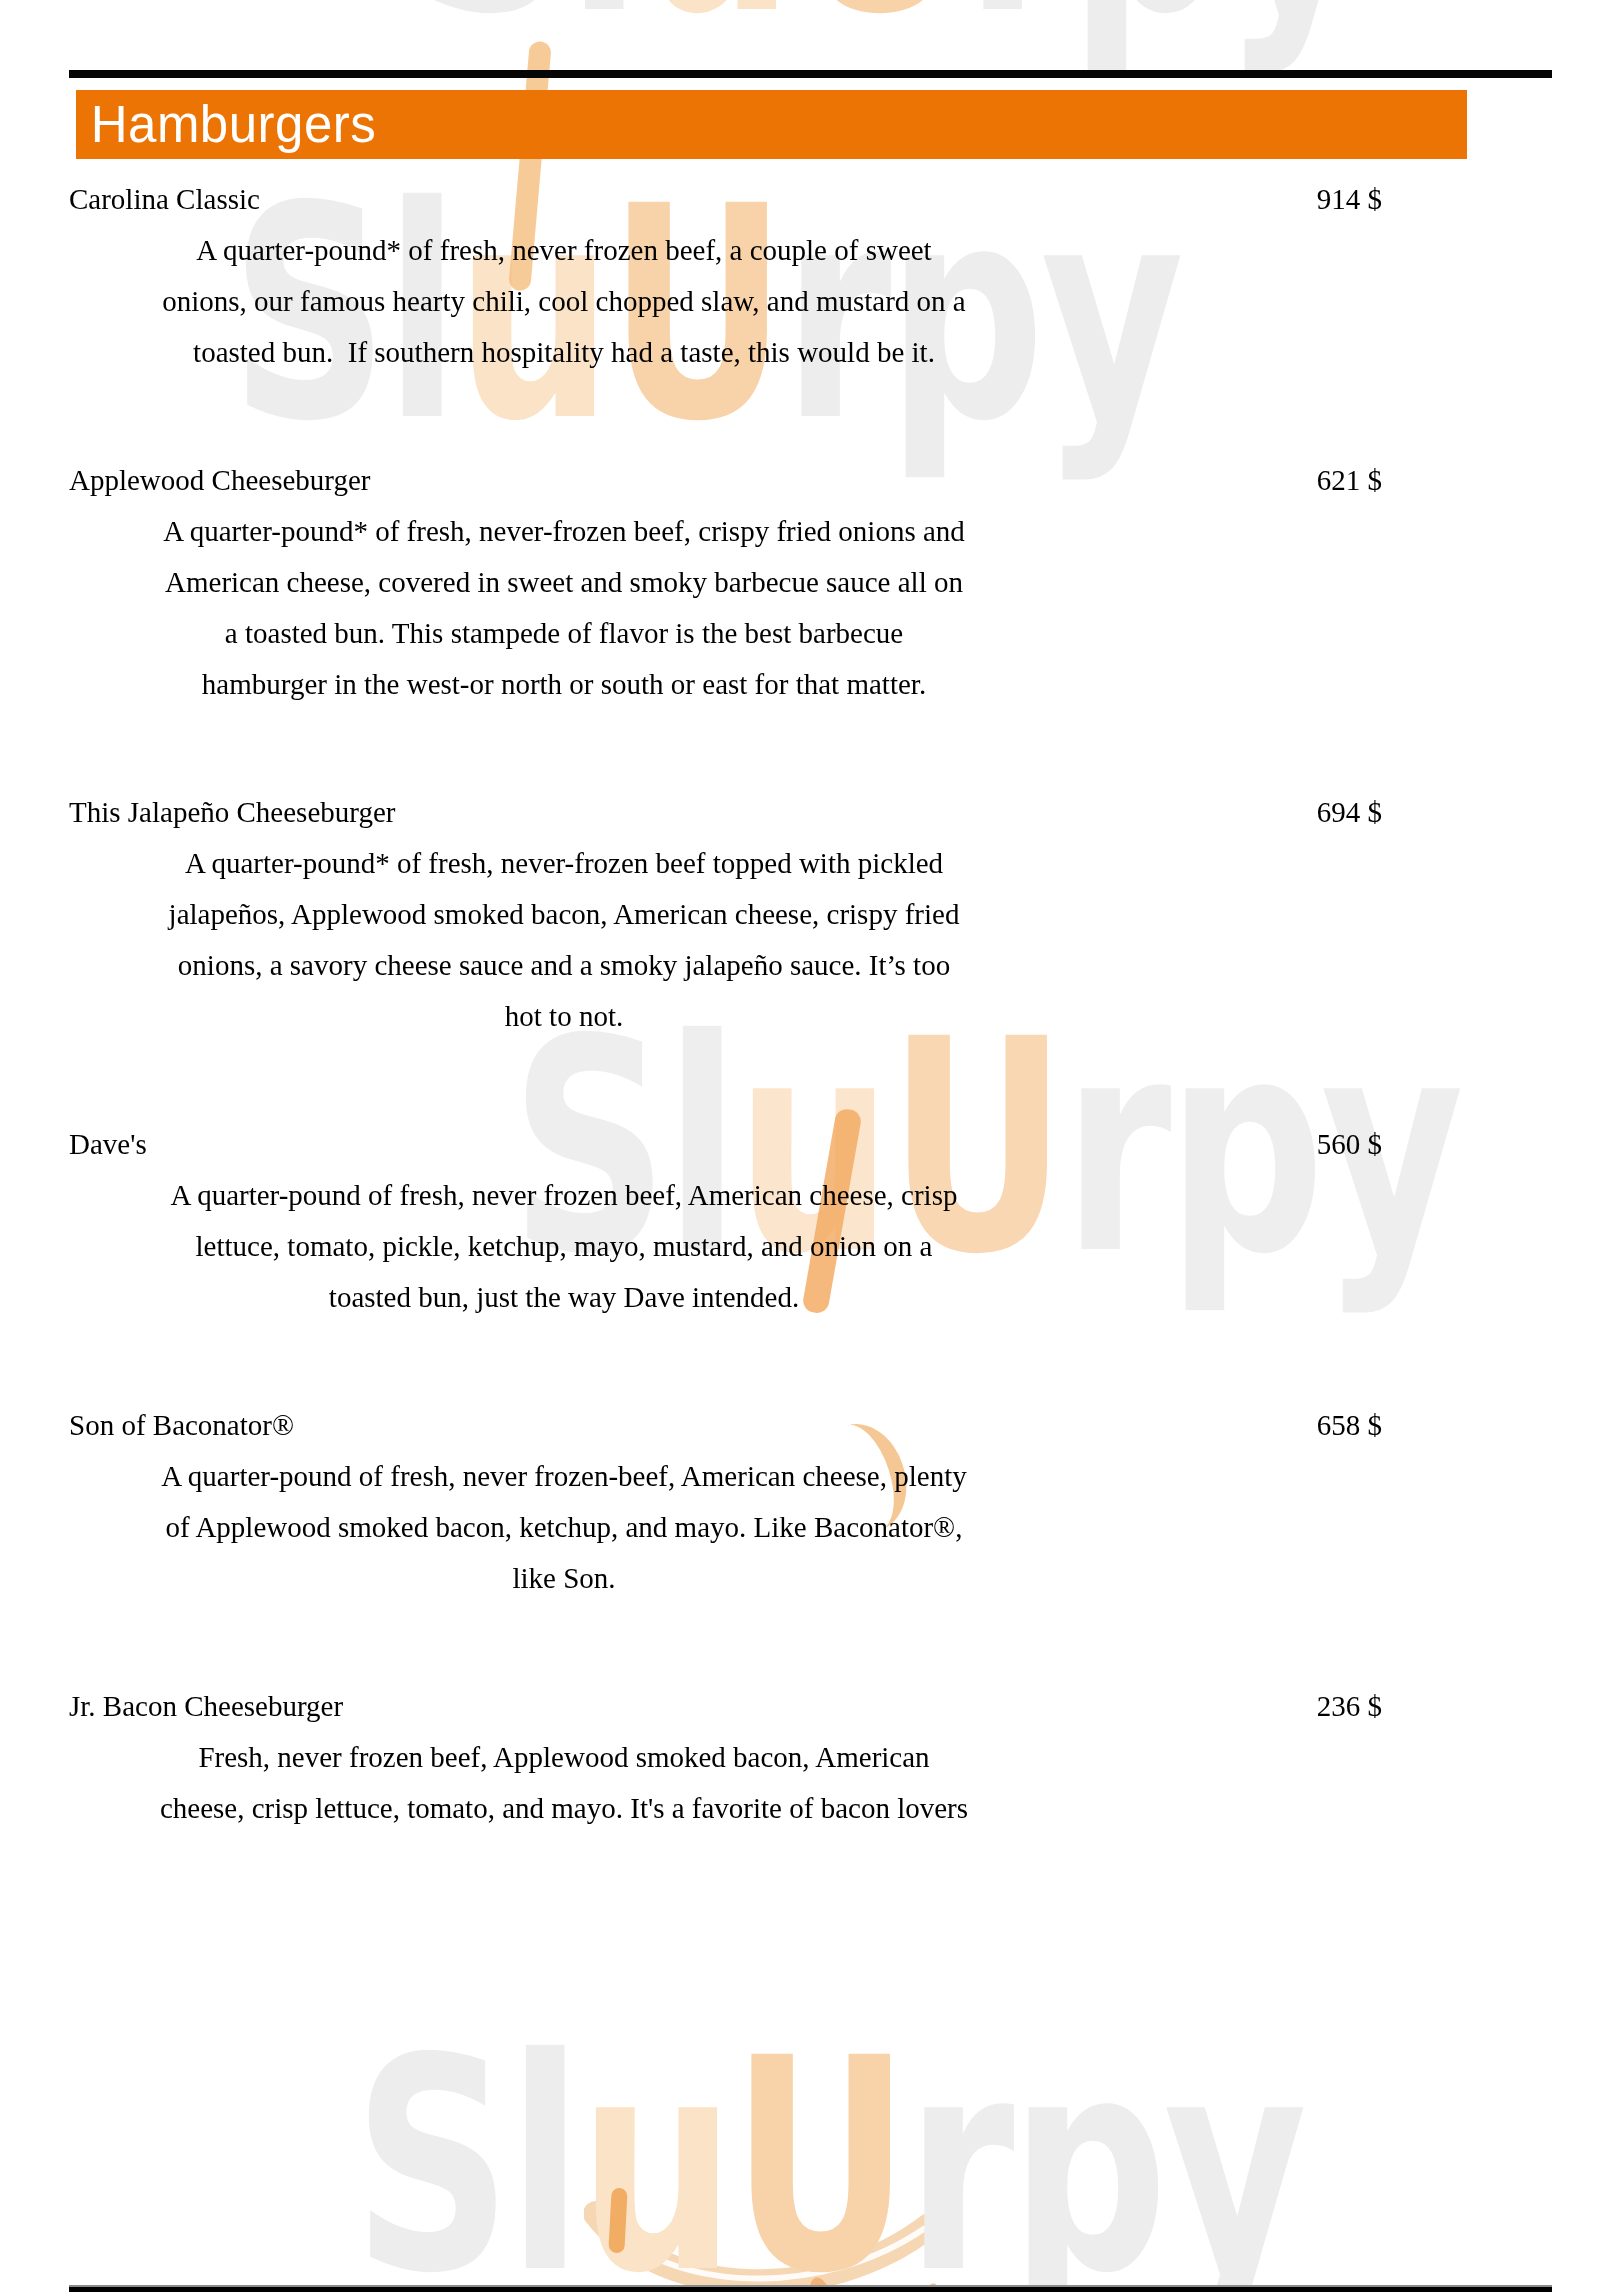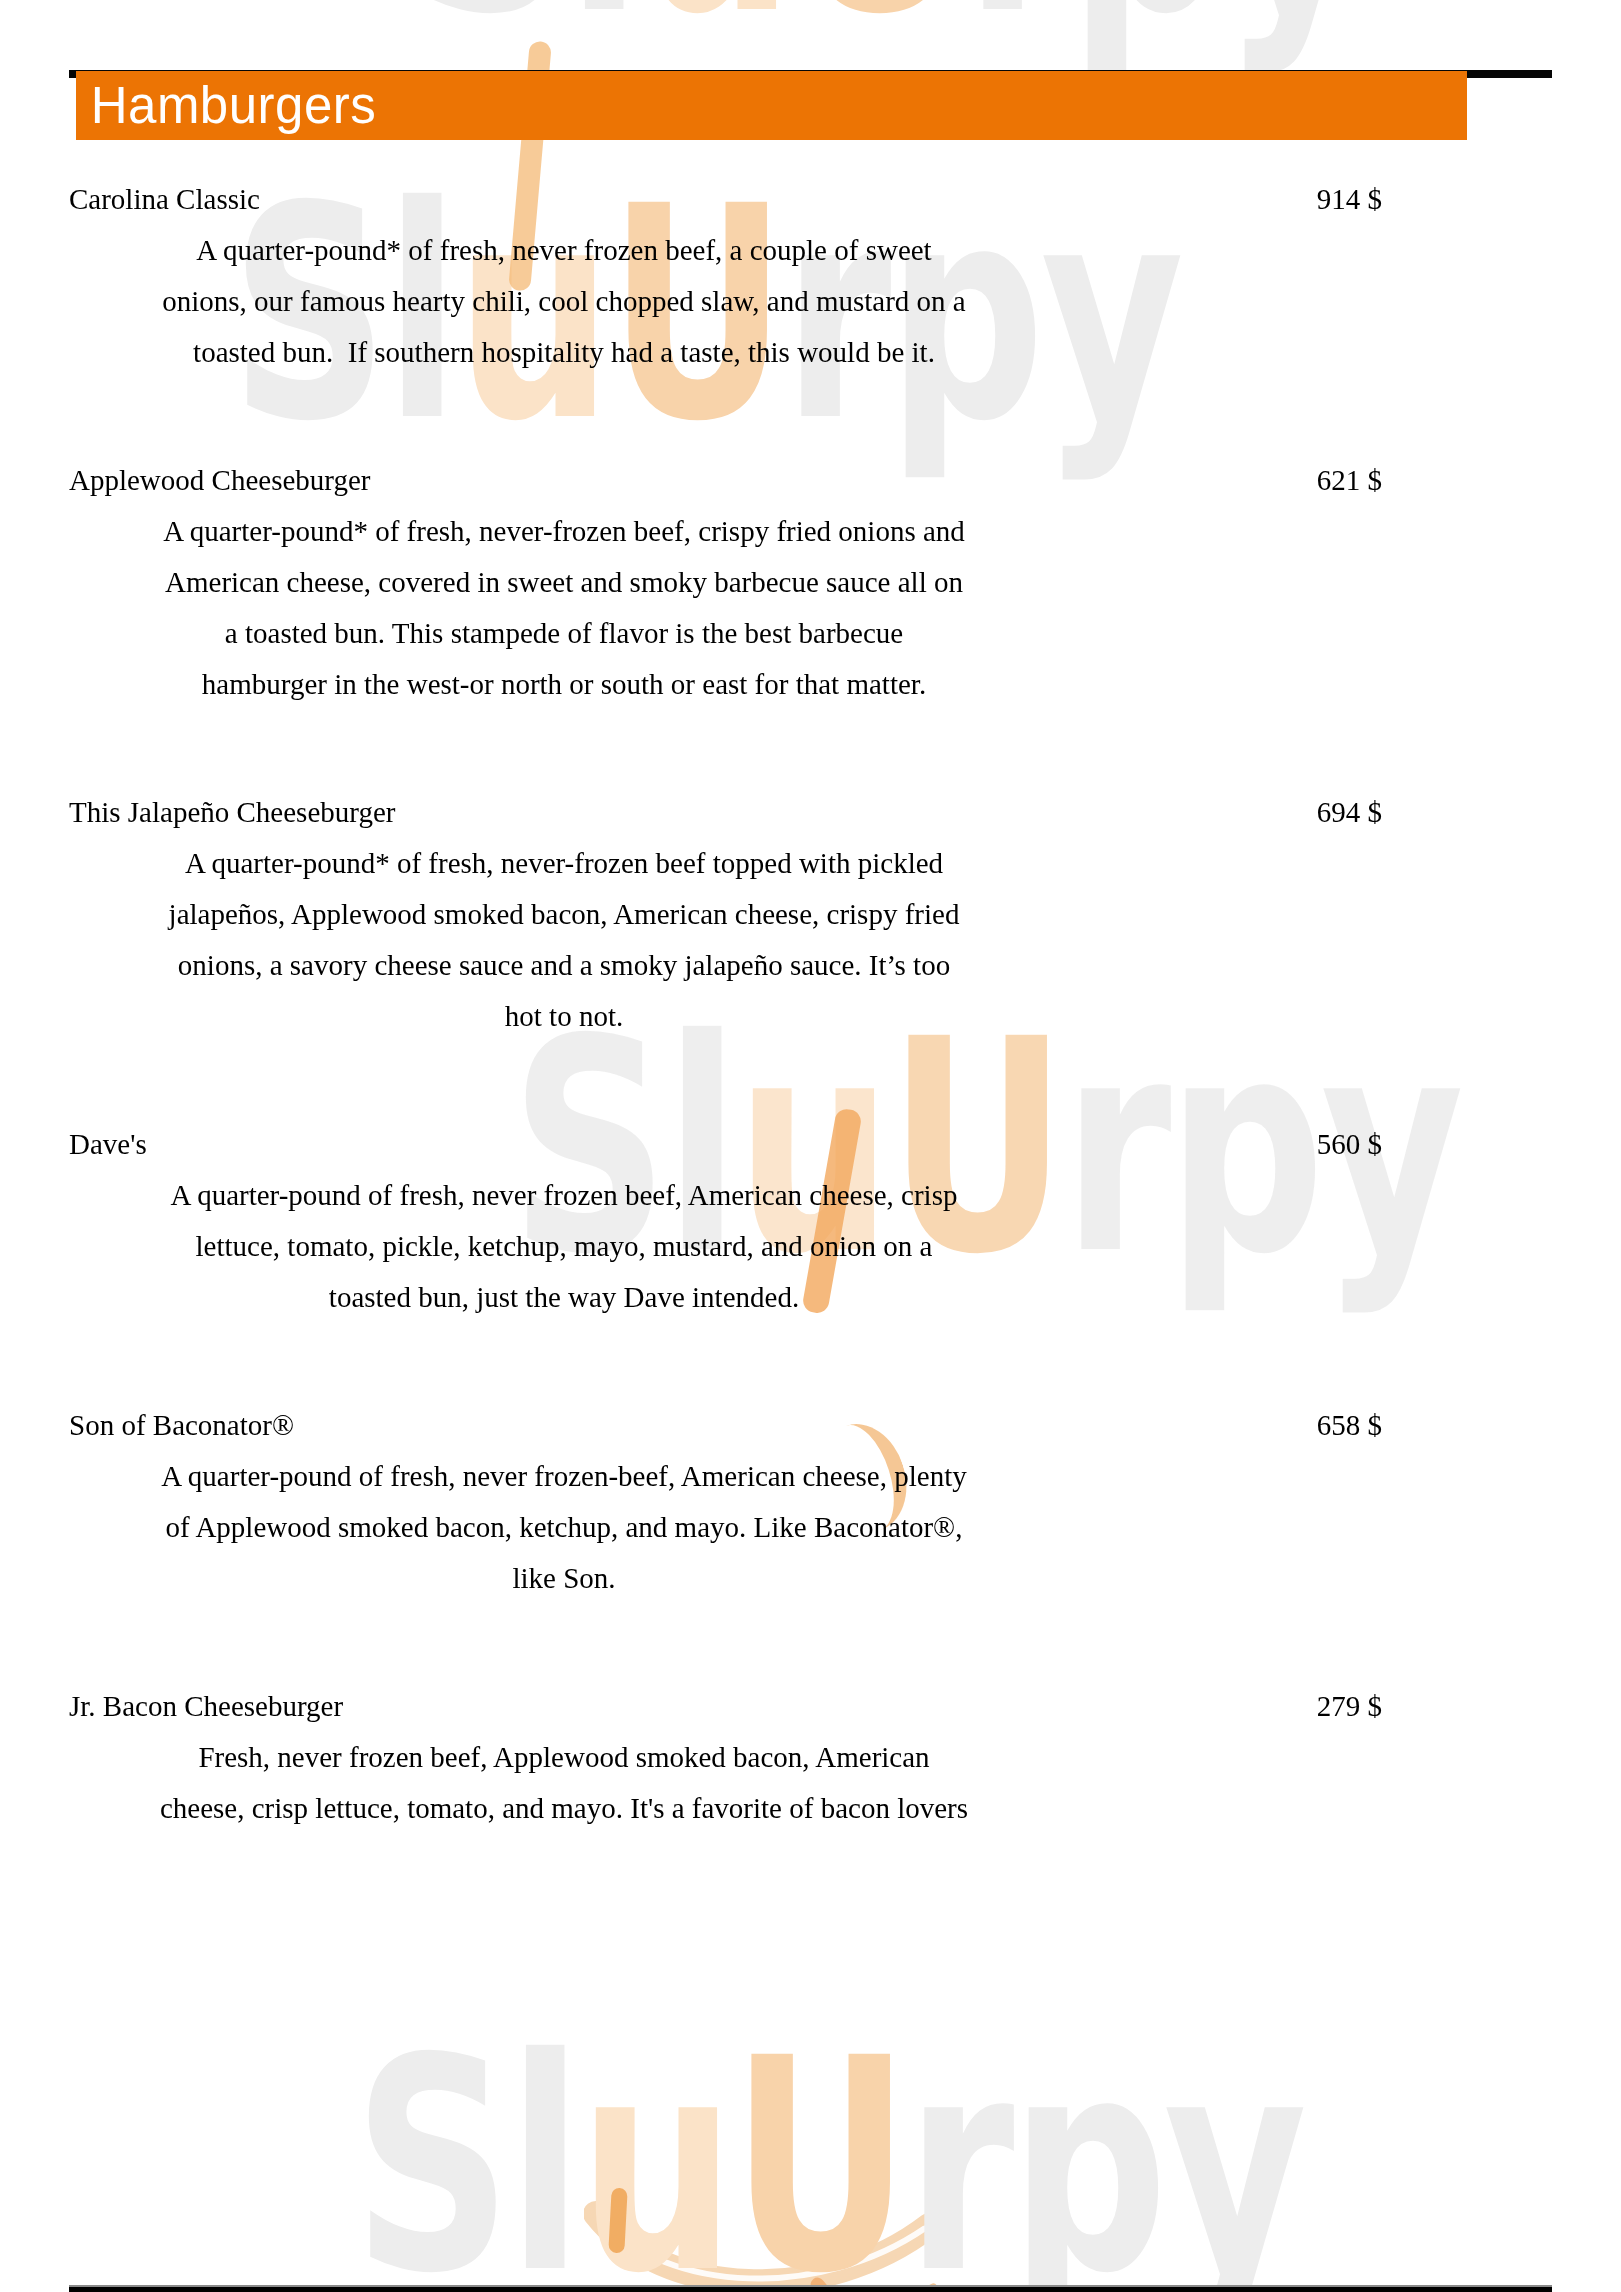--- a/index.html
+++ b/index.html
@@ -33,21 +33,21 @@
   }
   .smile-svg { position: absolute; }
 
   
   .topbar {
     position: absolute; left: 69px; top: 70px;
     width: 1483px; height: 7.8px;
     background: #060606; z-index: 2;
   }
   .header-bar {
-    position: absolute; left: 76px; top: 71px;
+    position: absolute; left: 76px; top: 90px;
     width: 1391px; height: 69px;
     background: #EC7404;
     z-index: 2;
     display: flex; align-items: center;
     padding-left: 14.7px; box-sizing: border-box;
   }
   .header-title {
     font-family: "Liberation Sans", sans-serif;
     font-size: 51px;
     color: #ffffff;
@@ -151,21 +151,21 @@
       <span class="item-price">658 $</span>
     </div>
     <div class="item-desc">A quarter-pound of fresh, never frozen-beef, American cheese, plenty
 of Applewood smoked bacon, ketchup, and mayo. Like Baconator®,
 like Son.</div>
   </div>
 
   <div class="item">
     <div class="item-row">
       <span class="item-name">Jr. Bacon Cheeseburger</span>
-      <span class="item-price">279 $</span>
+      <span class="item-price">236 $</span>
     </div>
     <div class="item-desc">Fresh, never frozen beef, Applewood smoked bacon, American
 cheese, crisp lettuce, tomato, and mayo. It's a favorite of bacon lovers</div>
   </div>
 
 </div>
 
 <div class="bottombar"></div>
 
 

